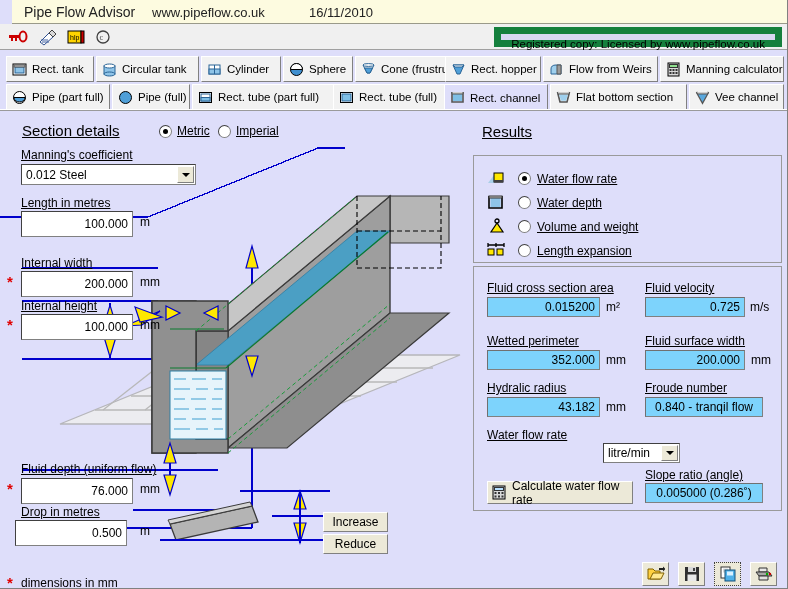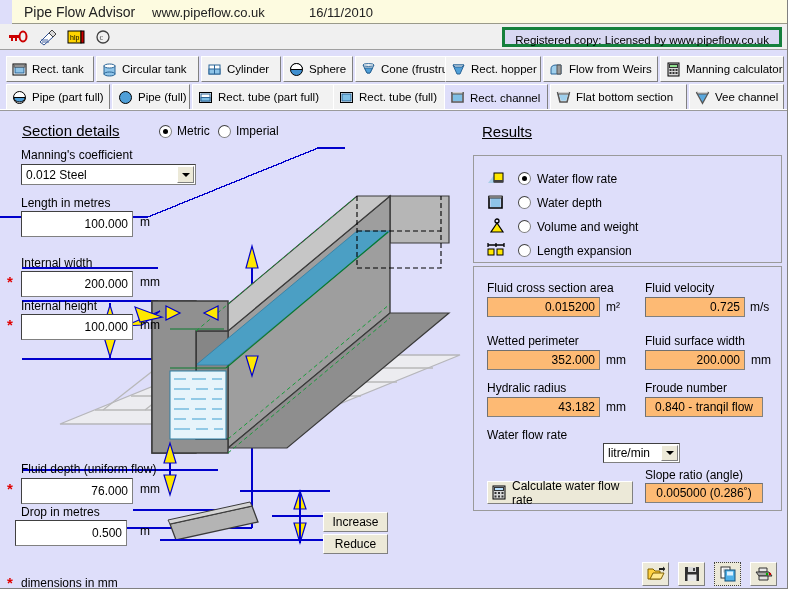--- a/index.html
+++ b/index.html
@@ -19,47 +19,47 @@
             border-bottom:1px solid #9a9a8a;box-sizing:border-box;margin-left:12px;}
   .titlebar .t-app{position:absolute;left:12px;top:4px;font-size:14px;color:#222;}
   .titlebar .t-url{position:absolute;left:140px;top:5px;font-size:13px;color:#222;}
   .titlebar .t-date{position:absolute;left:297px;top:5px;font-size:13px;color:#222;}
 
   
   .toolbar{position:absolute;left:0;top:24px;width:788px;height:26px;background:#f0f0f0;
            border-bottom:1px solid #a0a0a0;box-sizing:border-box;}
   .tb-ico{position:absolute;top:4px;width:20px;height:18px;cursor:default;}
   .licbox{position:absolute;right:6px;top:3px;height:20px;line-height:20px;
-          background:#d8d8f2;border:3px solid #15803d;padding:0 10px;font-size:11.5px;
+          background:#d8d8f2;border:7px solid #15803d;padding:0 10px;font-size:11.5px;
           color:#000;box-sizing:border-box;}
 
   
   .tabstrip{position:absolute;left:0;top:51px;width:788px;height:62px;background:#dedefa;}
   .tabrow{position:absolute;left:0;height:27px;}
   .tabrow.r1{top:5px;}
   .tabrow.r2{top:33px;}
   .tab{position:absolute;top:0;height:26px;background:#f2f2f2;
        border:1px solid #fff;border-right-color:#808080;border-bottom-color:#808080;
        box-sizing:border-box;display:flex;align-items:center;padding:0 7px 0 5px;
        font-size:11.5px;white-space:nowrap;cursor:default;}
   .tab .tl{margin-left:5px;}
   .tab .gi{flex:0 0 auto;display:block;}
   .striprule{position:absolute;left:0;width:788px;height:2px;background:#f2f2f2;
              border-top:1px solid #ffffff;border-bottom:1px solid #9a9a9a;box-sizing:border-box;}
 
   
-  .lbl{position:absolute;font-size:12px;color:#000;white-space:nowrap;}
+  .lbl{position:absolute;font-size:12px;color:#000;white-space:nowrap;text-decoration:underline;}
   .sectitle{position:absolute;font-size:15px;color:#000;text-decoration:underline;white-space:nowrap;}
   .star{position:absolute;color:#e00000;font-size:15px;font-weight:bold;line-height:1;}
   .tfield{position:absolute;background:#ffffff;border:1px solid #808080;
           border-top-color:#404040;border-left-color:#404040;
           box-sizing:border-box;font-size:12px;text-align:right;
           padding:12px 4px;display:flex;align-items:center;justify-content:flex-end;
           color:#000;overflow:hidden;}
-  .rfield{position:absolute;background:#fdba74;border:1px solid #808080;
+  .rfield{position:absolute;background:#7dd3fc;border:1px solid #808080;
           border-top-color:#707070;border-left-color:#707070;
           box-sizing:border-box;font-size:12px;text-align:right;
           padding:0 4px;display:flex;align-items:center;justify-content:flex-end;
           color:#000;overflow:hidden;}
   .rfield.ctr{justify-content:center;text-align:center;}
   .unit{position:absolute;font-size:12px;color:#000;}
   .combo{position:absolute;background:#fff;border:1px solid #808080;
          border-top-color:#404040;border-left-color:#404040;box-sizing:border-box;
          font-size:12px;display:flex;align-items:center;padding-left:4px;}
   .combo .cbtn{position:absolute;right:1px;top:1px;bottom:1px;width:17px;background:#ece9d8;

